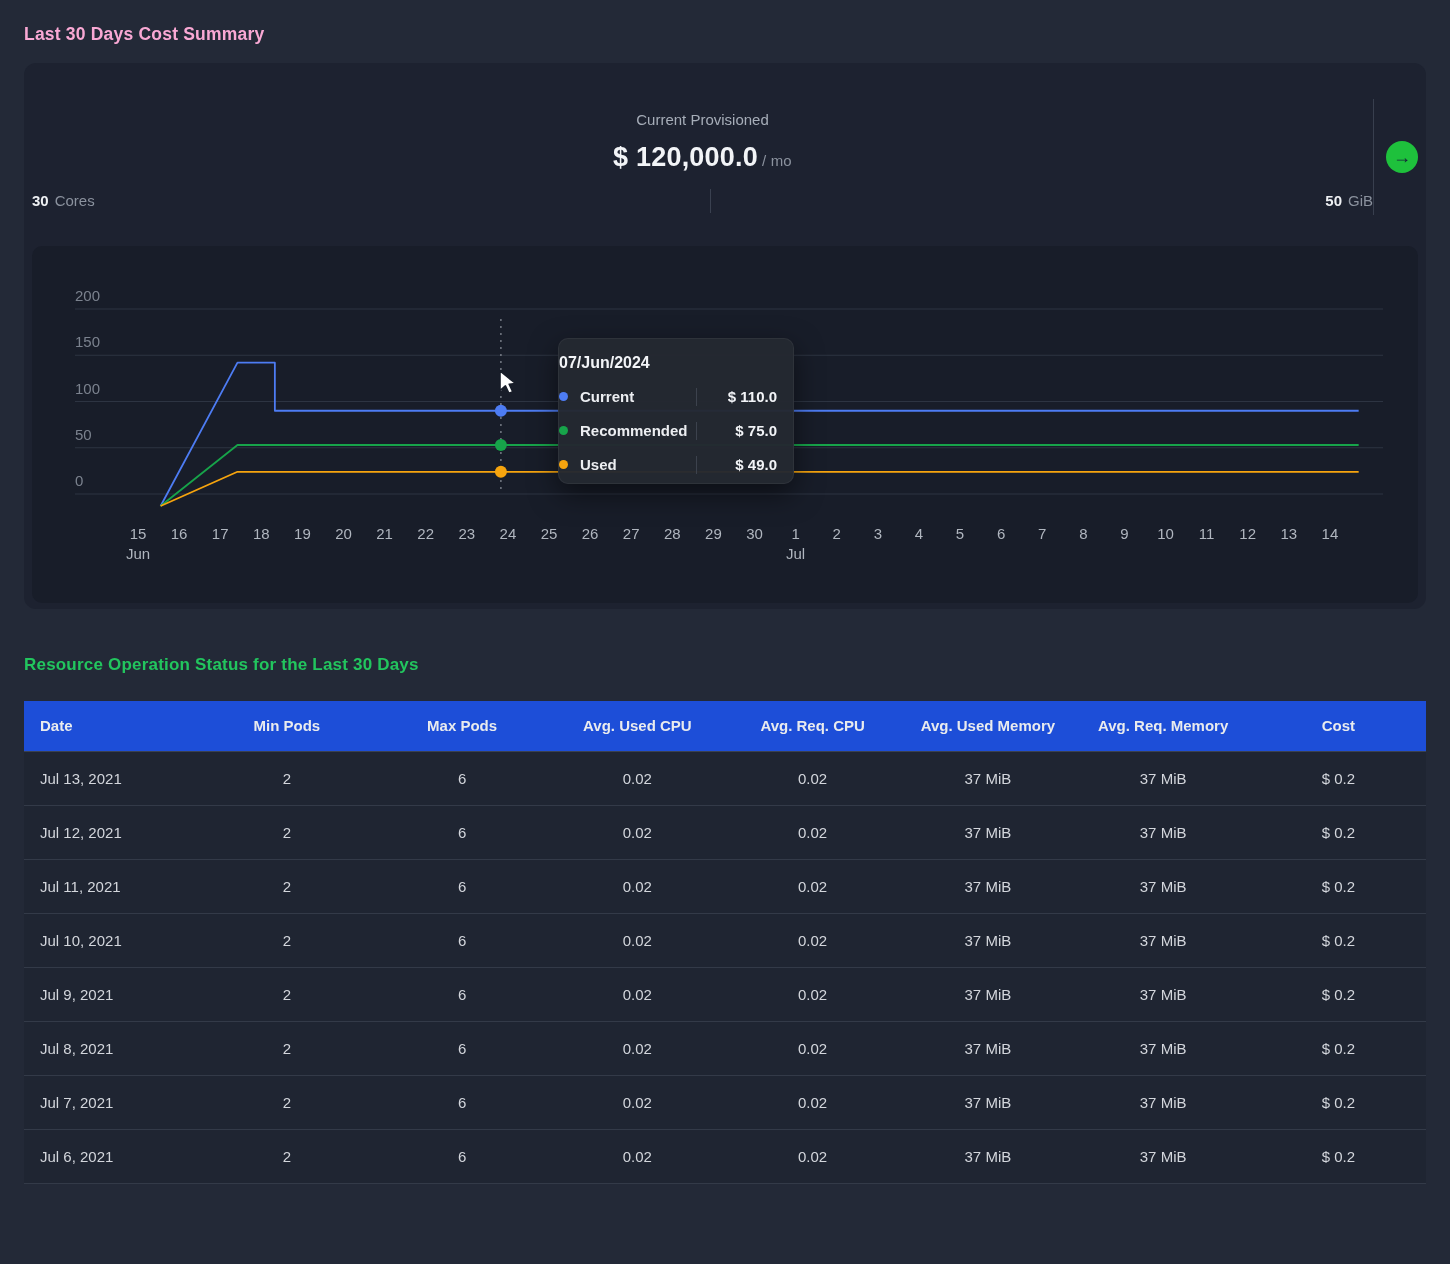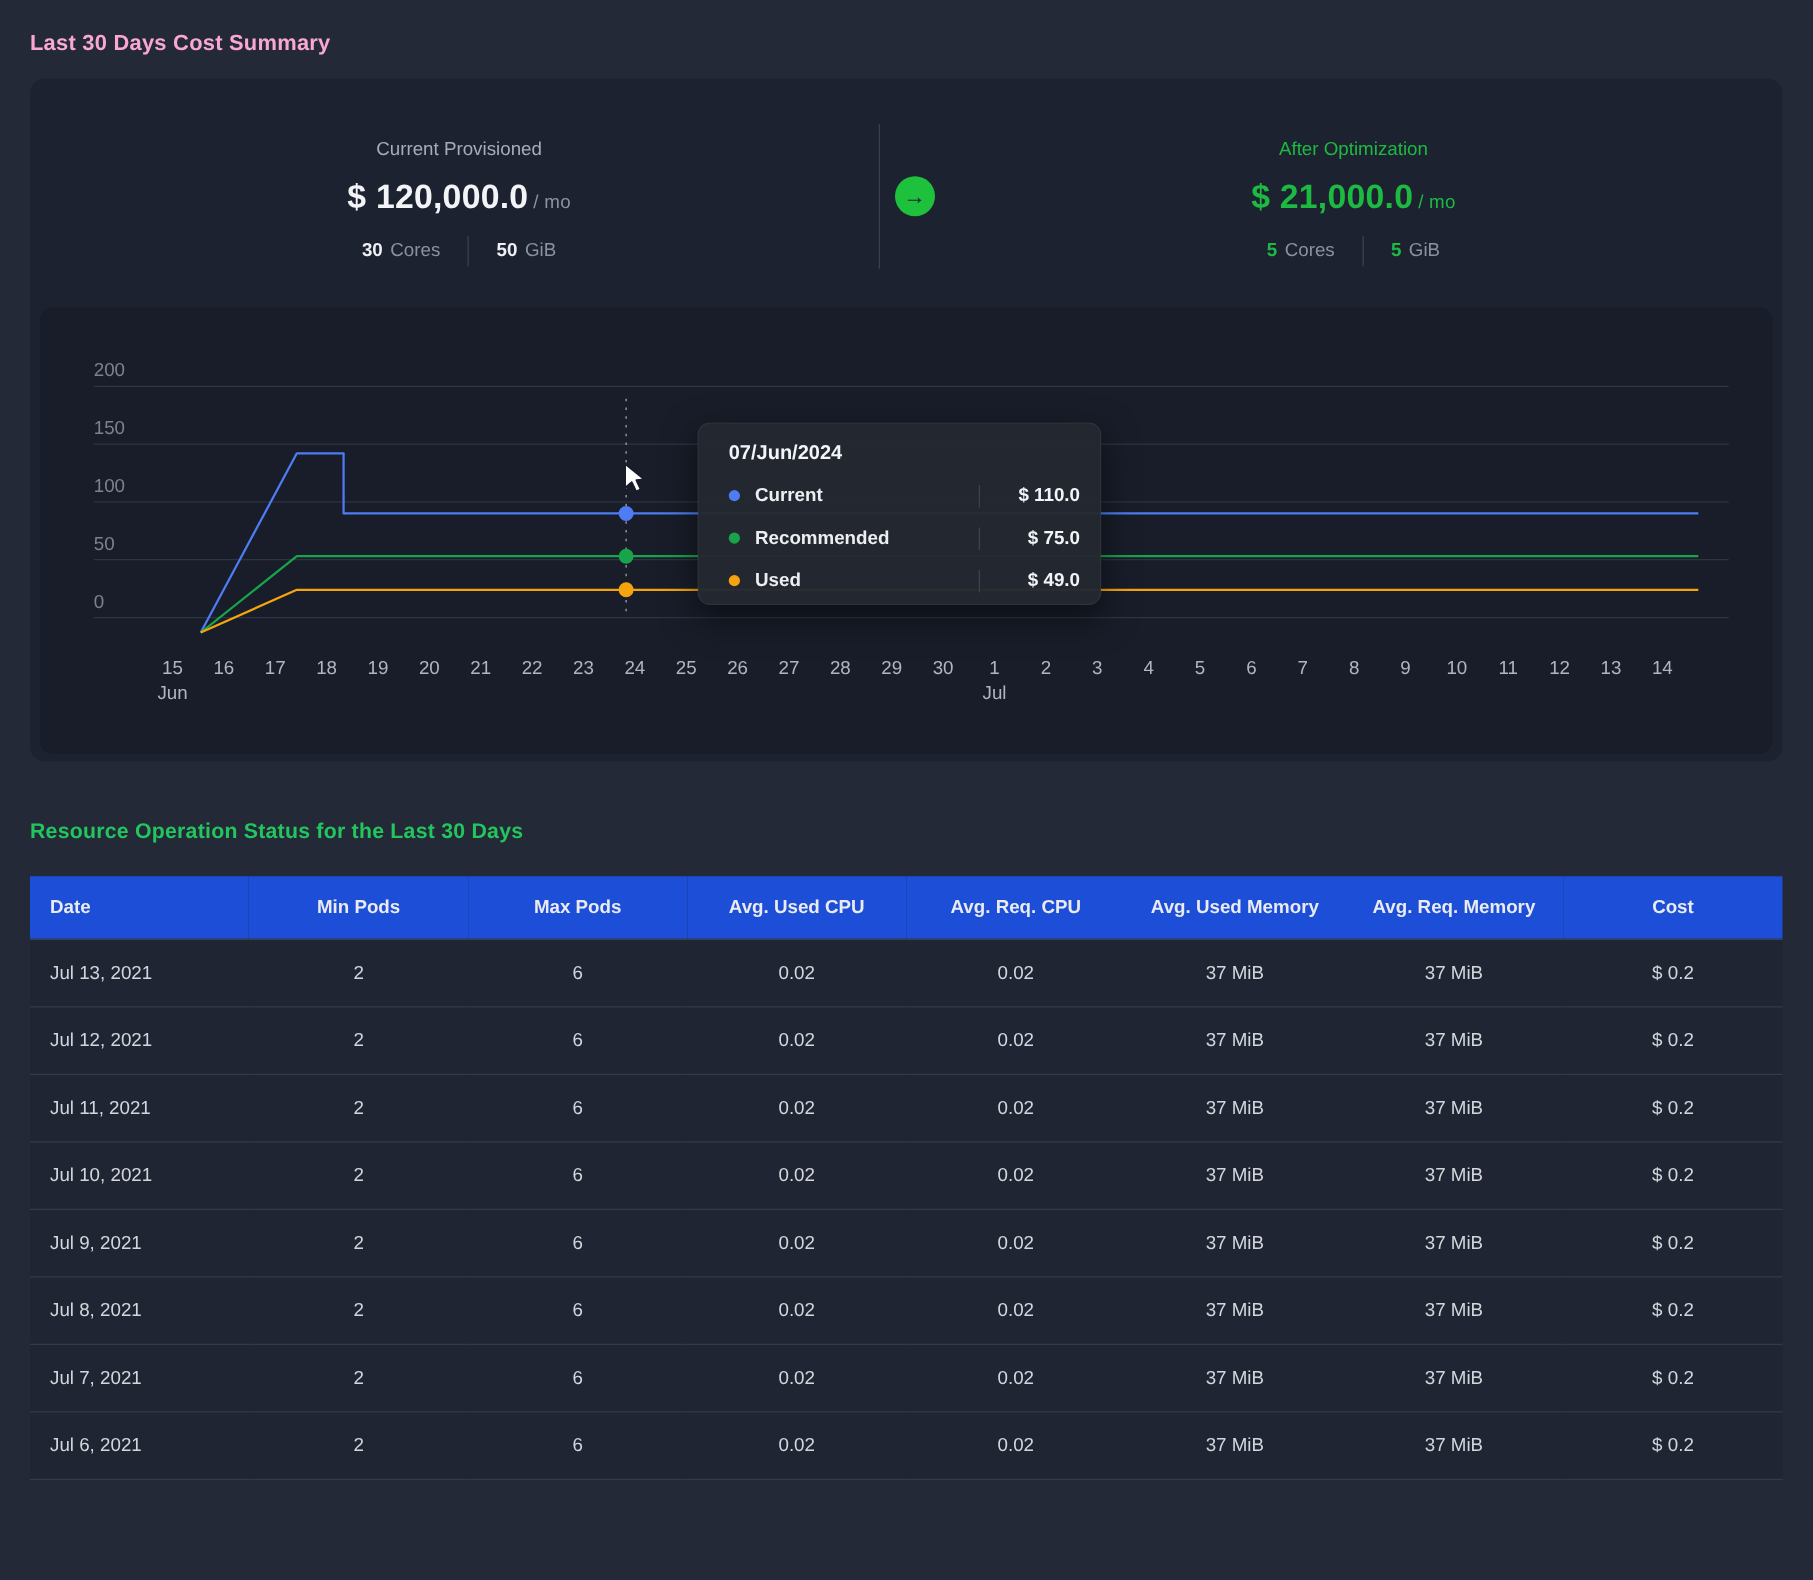--- a/index.html
+++ b/index.html
@@ -23,43 +23,43 @@
     height:171px; display:flex; align-items:center; justify-content:center;
   }
   .metric { flex:1; text-align:center; padding-top:10px; }
   .metric-label { font-size:15px; color:#a6adb8; margin-bottom:14px; }
   .metric-label.green { color:#1cba41; }
   .metric-amount { font-size:27px; font-weight:700; color:#f2f4f7; letter-spacing:.2px; }
   .metric-amount.green { color:#1cba41; }
   .metric-amount .per { font-size:15px; font-weight:400; color:#8b929e; margin-left:4px; }
   .metric-amount.green .per { color:#1cba41; }
   .metric-sub { margin-top:16px; font-size:15px; color:#8b929e;
-    display:flex; align-items:center; justify-content:center; }
+    display:flex; align-items:center; justify-content:space-between; }
   .metric-sub b { color:#eef0f3; font-weight:700; margin-right:6px; }
   .metric-sub b.green { color:#1cba41; }
   .sub-divider { display:inline-block; width:1px; height:24px; background:#3a4150; margin:0 22px; }
   .mid-divider { width:1px; height:116px; background:#383f4e; }
   .arrow-button {
     width:32px; height:32px; border-radius:50%; background:#1ec13c; border:none;
     margin-left:12px; margin-right:0; cursor:pointer;
     display:flex; align-items:center; justify-content:center;
     font-size:18px; font-weight:700; color:#16203a; line-height:1;
   }
   
   .chart-container {
     position:relative; background:#181d29; border-radius:10px;
     width:1386px; height:357px; margin-top:4px;
   }
   .chart-container svg { display:block; }
   .chart-tooltip {
-    position:absolute; left:526px; top:92px; width:323px; height:146px;
+    position:absolute; left:526px; top:92px; width:236px; height:146px;
     background:rgba(36,40,49,.97); border-radius:10px;
     border:1px solid rgba(255,255,255,.05);
     box-shadow:0 10px 28px rgba(0,0,0,.5);
-    padding:15px 16px 12px 24px;
+    padding:15px 16px 12px 0;
   }
   .tt-title { font-size:16px; font-weight:700; color:#f2f4f7; margin-bottom:13px; }
   .tt-row { display:flex; align-items:center; height:23px; margin-bottom:11px; }
   .tt-dot { width:9px; height:9px; border-radius:50%; margin-right:12px; flex:none; }
   .tt-label { flex:1; font-size:15px; font-weight:600; color:#eceef1; }
   .tt-div { width:1px; height:18px; background:#3c424d; margin-right:8px; }
   .tt-val { width:72px; text-align:right; font-size:15px; font-weight:700; color:#f2f4f7; }
   .mouse-cursor { position:absolute; left:464px; top:123px; }
   
   .section-title {
@@ -96,31 +96,20 @@
       <div class="metric-sub">
         <span><b>30</b><span>Cores</span></span>
         <span class="sub-divider"></span>
         <span><b>50</b><span>GiB</span></span>
       </div>
     </div>
     <div class="mid-divider"></div>
     <button class="arrow-button">
       <span>→</span>
     </button>
-    <div class="metric">
-      <div class="metric-label green">After Optimization</div>
-      <div class="metric-amount green">
-        <span>$ 21,000.0</span><span class="per">/ mo</span>
-      </div>
-      <div class="metric-sub">
-        <span><b class="green">5</b><span>Cores</span></span>
-        <span class="sub-divider"></span>
-        <span><b class="green">5</b><span>GiB</span></span>
-      </div>
-    </div>
   </div>
 
   <div class="chart-container">
     <svg id="chart-svg" width="1386" height="357">
         <line x1="43" y1="248" x2="1351" y2="248" stroke="#2d3442" stroke-width="1"></line>
         <text x="43" y="240" fill="#7b828e" font-size="15">0</text>
         <line x1="43" y1="201.75" x2="1351" y2="201.75" stroke="#2d3442" stroke-width="1"></line>
         <text x="43" y="193.75" fill="#7b828e" font-size="15">50</text>
         <line x1="43" y1="155.5" x2="1351" y2="155.5" stroke="#2d3442" stroke-width="1"></line>
         <text x="43" y="147.5" fill="#7b828e" font-size="15">100</text>

